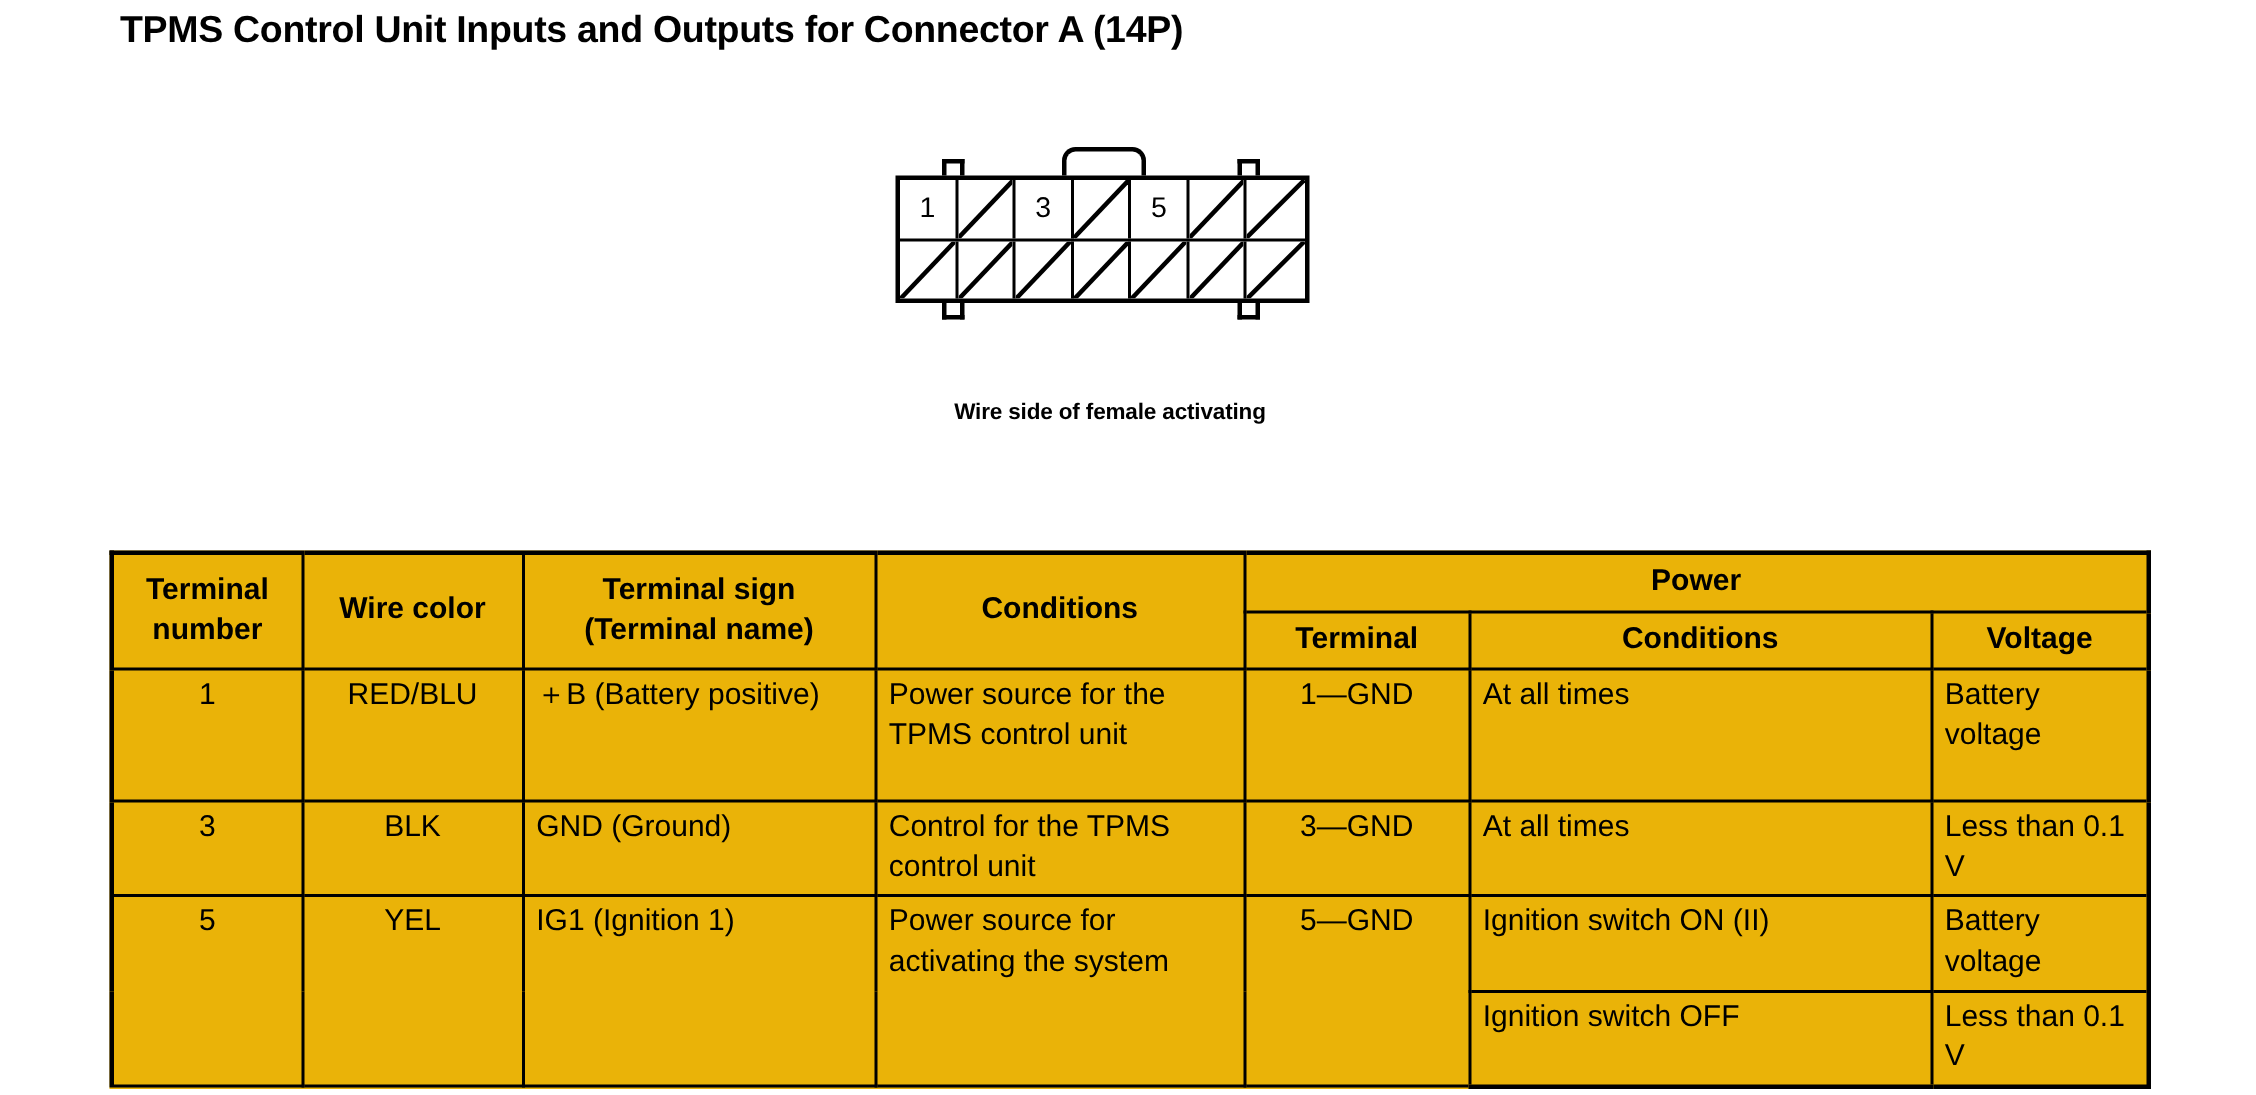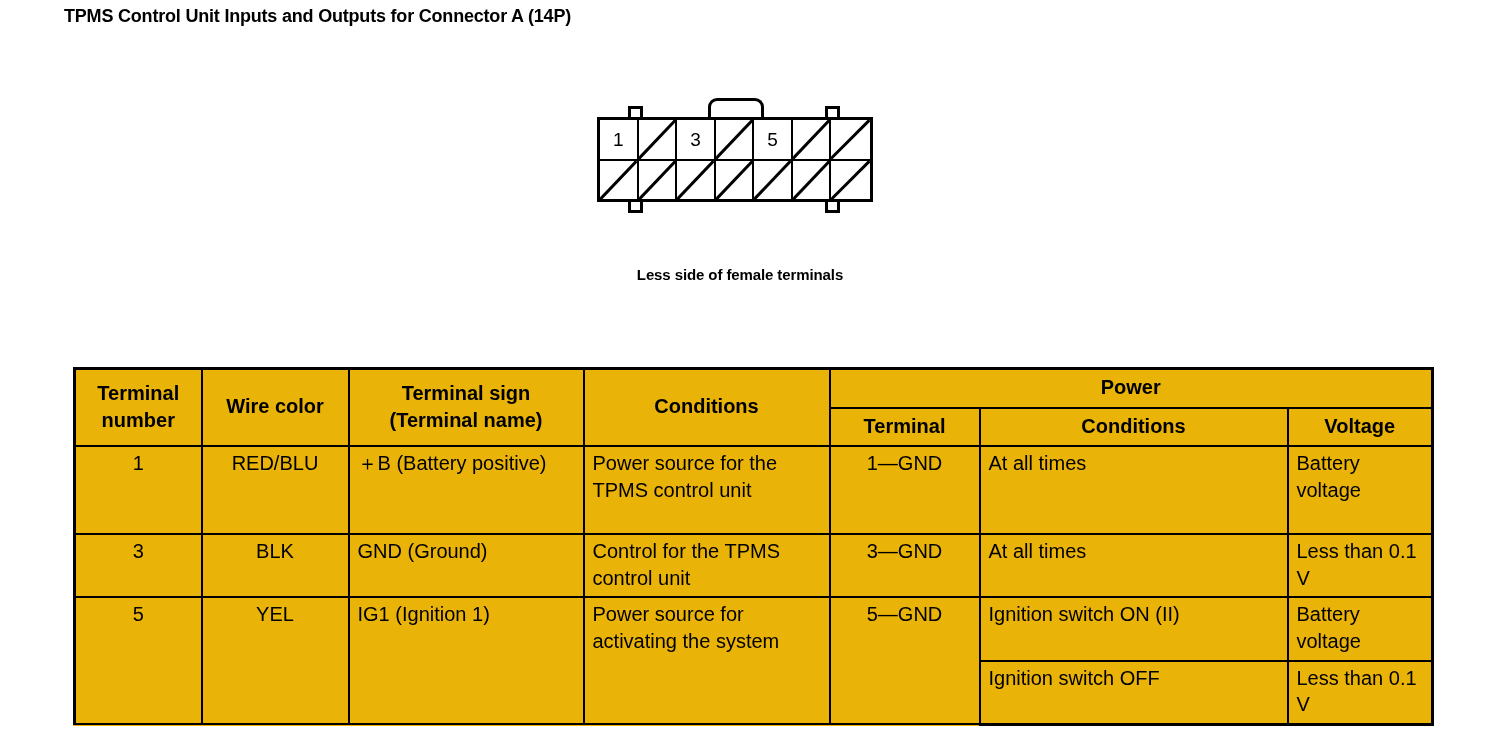--- a/index.html
+++ b/index.html
@@ -12,23 +12,23 @@
     height: 730px;
     position: relative;
     font-family: "Liberation Sans", sans-serif;
     color: #000000;
     overflow: hidden;
   }
 
   
   #page-title {
     position: absolute;
-    left: 64px;
+    left: 80px;
     top: 6px;
-    font-size: 18px;
+    font-size: 25px;
     font-weight: bold;
     letter-spacing: -0.2px;
     white-space: nowrap;
   }
 
   
   #connector-figure {
     position: absolute;
     left: 560px;
     top: 88px;
@@ -239,21 +239,21 @@
       </div>
       <div class="conn-cell">
         <svg class="slash" viewBox="0 0 100 100" preserveAspectRatio="none">
             <line x1="0" y1="100" x2="100" y2="0" stroke="#000" stroke-width="3" vector-effect="non-scaling-stroke"></line>
           </svg>
       </div>
     </div>
 
   </div>
 
-  <div id="connector-caption">Less side of female terminals</div>
+  <div id="connector-caption">Wire side of female activating</div>
 </div>
 
 <table id="spec-table">
   <colgroup>
     <col class="col-term-no">
     <col class="col-wire">
     <col class="col-sign">
     <col class="col-desc">
     <col class="col-sig-term">
     <col class="col-sig-cond">

